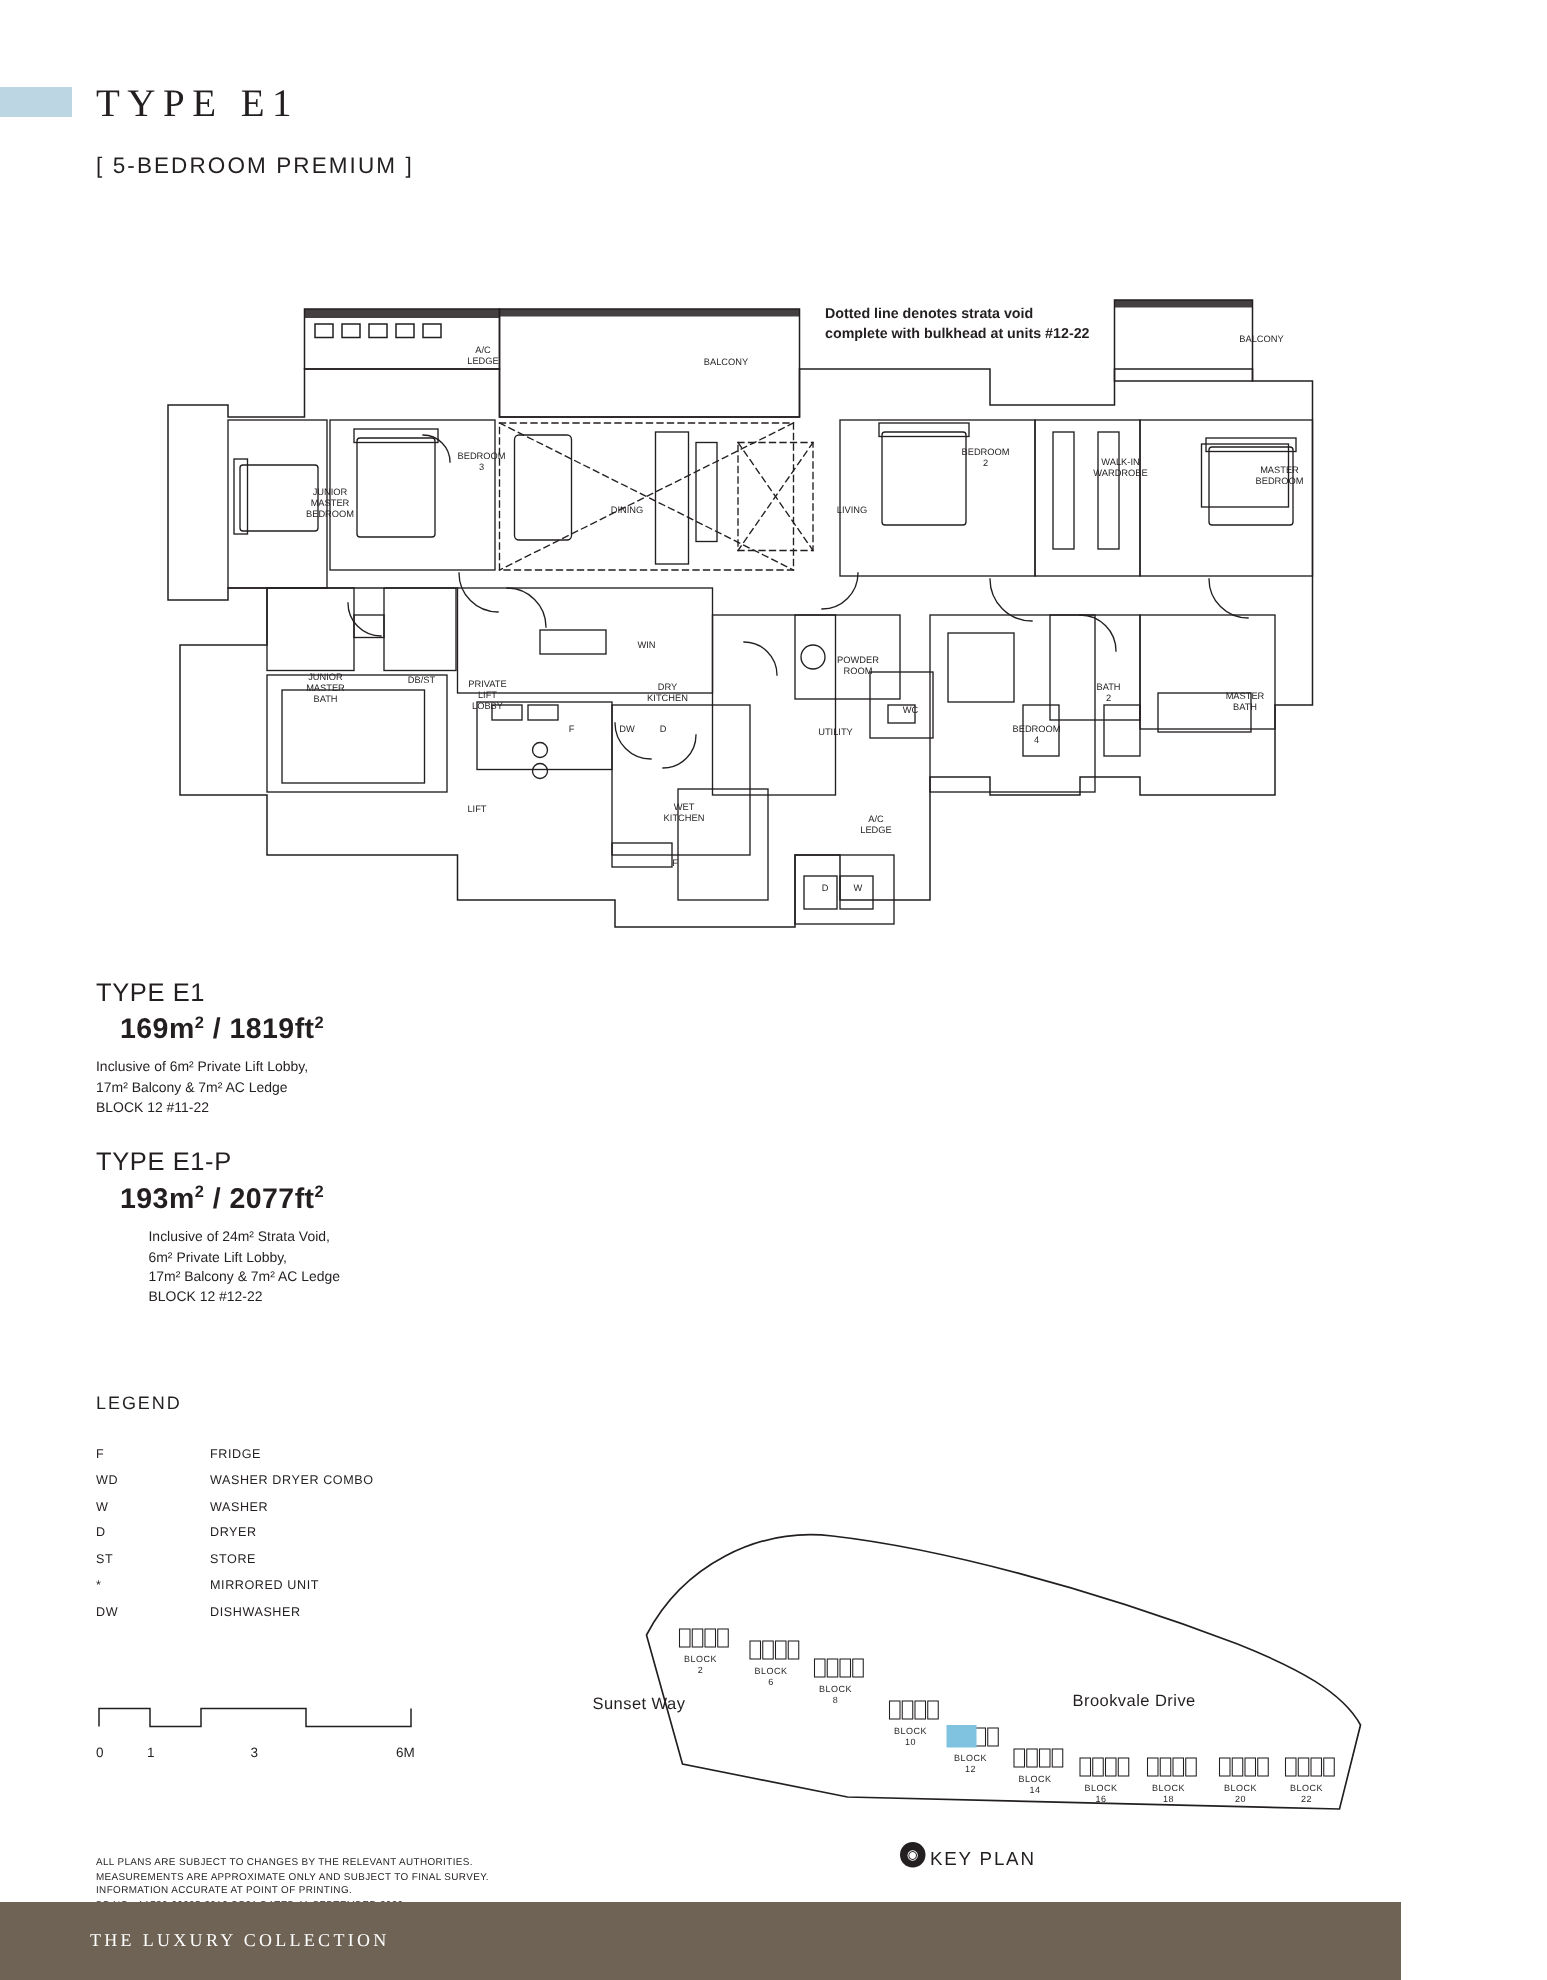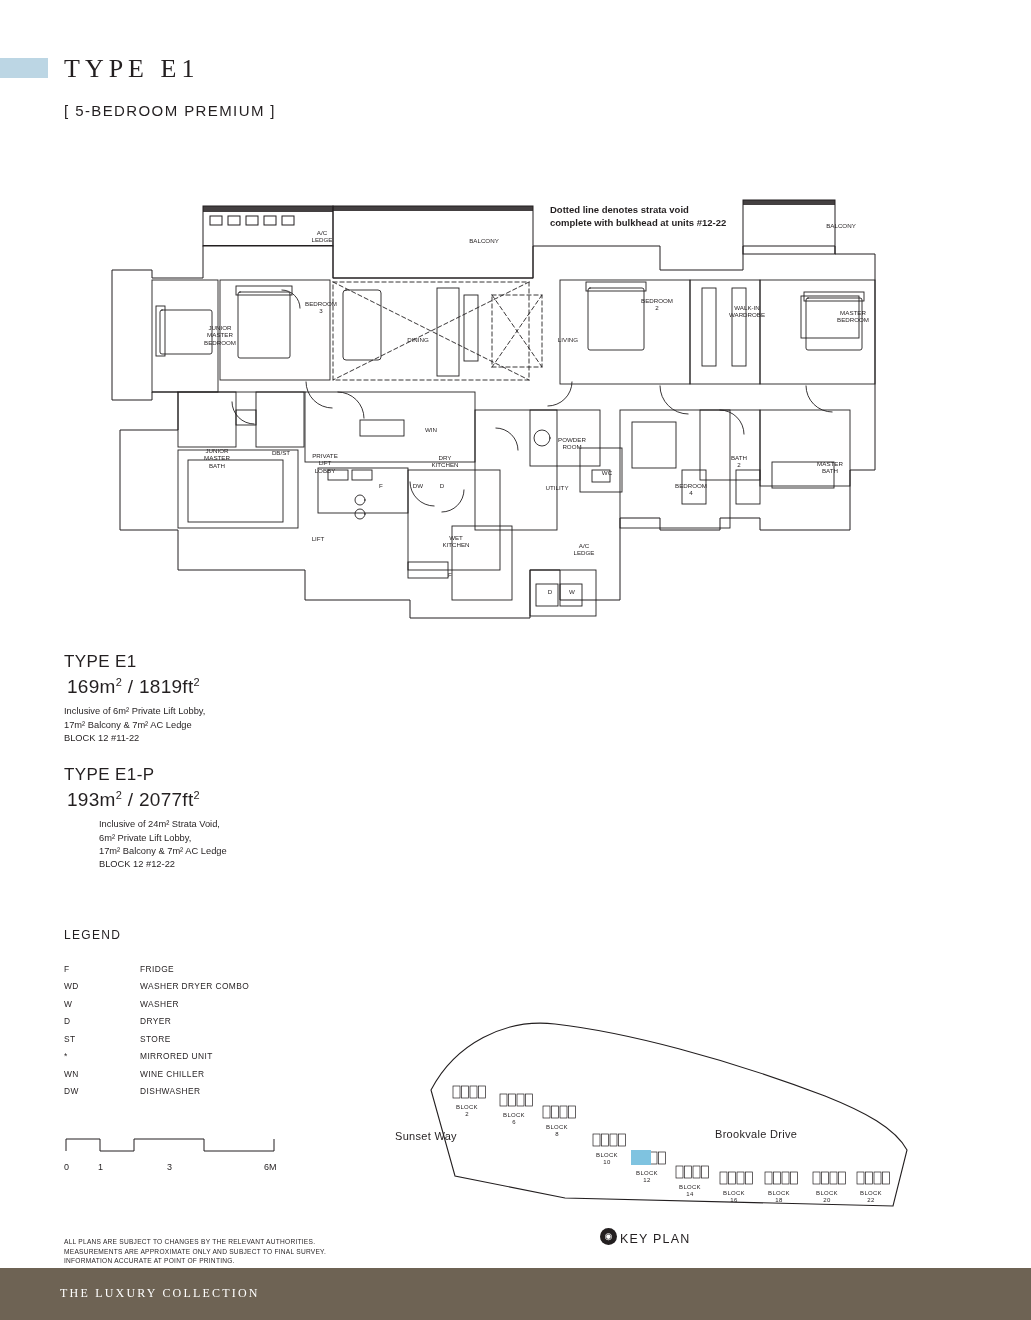--- a/index.html
+++ b/index.html
@@ -34,21 +34,21 @@
   }
   .plan svg{display:block;}
 
   .note{
     position:absolute;font-size:9.5px;line-height:13px;color:#231f20;
   }
 
   
   .tblock{position:absolute;left:64px;}
   .tname{font-size:17px;letter-spacing:.4px;margin:0 0 4px 0;}
-  .tarea{font-size:19px;letter-spacing:.3px;margin:0 0 7px 3px;}
+  .tarea{font-size:19px;letter-spacing:.3px;margin:0 0 7px 16px;font-weight:bold;}
   .tarea sup{font-size:11px;}
   .tdesc{font-size:9.3px;line-height:13.2px;color:#231f20;}
 
   
   .legend-title{
     position:absolute;left:64px;top:928px;
     font-size:12px;letter-spacing:1.3px;
   }
   .legend{
     position:absolute;left:64px;top:960px;width:330px;
@@ -75,21 +75,21 @@
   .kp-title{
     position:absolute;left:620px;top:1232px;font-size:12.5px;letter-spacing:1.2px;
   }
   .kp-dot{
     position:absolute;left:600px;top:1228px;width:17px;height:17px;border-radius:50%;
     background:#231f20;color:#fff;font-size:9px;line-height:17px;text-align:center;
   }
 
   
   .footer{
-    position:absolute;left:0;bottom:0;width:1031px;height:52px;background:#6e6354;
+    position:absolute;left:0;bottom:0;width:934px;height:52px;background:#6e6354;
   }
   .footer-txt{
     position:absolute;left:60px;top:18px;
     color:#ffffff;font-family:"Liberation Serif", serif;
     font-size:12px;letter-spacing:2.2px;
   }
 </style>
 </head>
 <body>
 
@@ -286,24 +286,20 @@
         <div class="legend-key">D</div>
         <div class="legend-val">DRYER</div>
       </div>
       <div class="legend-row">
         <div class="legend-key">ST</div>
         <div class="legend-val">STORE</div>
       </div>
       <div class="legend-row">
         <div class="legend-key">*</div>
         <div class="legend-val">MIRRORED UNIT</div>
-      </div>
-      <div class="legend-row">
-        <div class="legend-key">WN</div>
-        <div class="legend-val">WINE CHILLER</div>
       </div>
       <div class="legend-row">
         <div class="legend-key">DW</div>
         <div class="legend-val">DISHWASHER</div>
       </div>
     </div>
 
   <div class="scalewrap">
     <svg width="215" height="20" viewBox="0 0 215 20" xmlns="http://www.w3.org/2000/svg">
       <g stroke="#231f20" stroke-width="1" fill="none">

